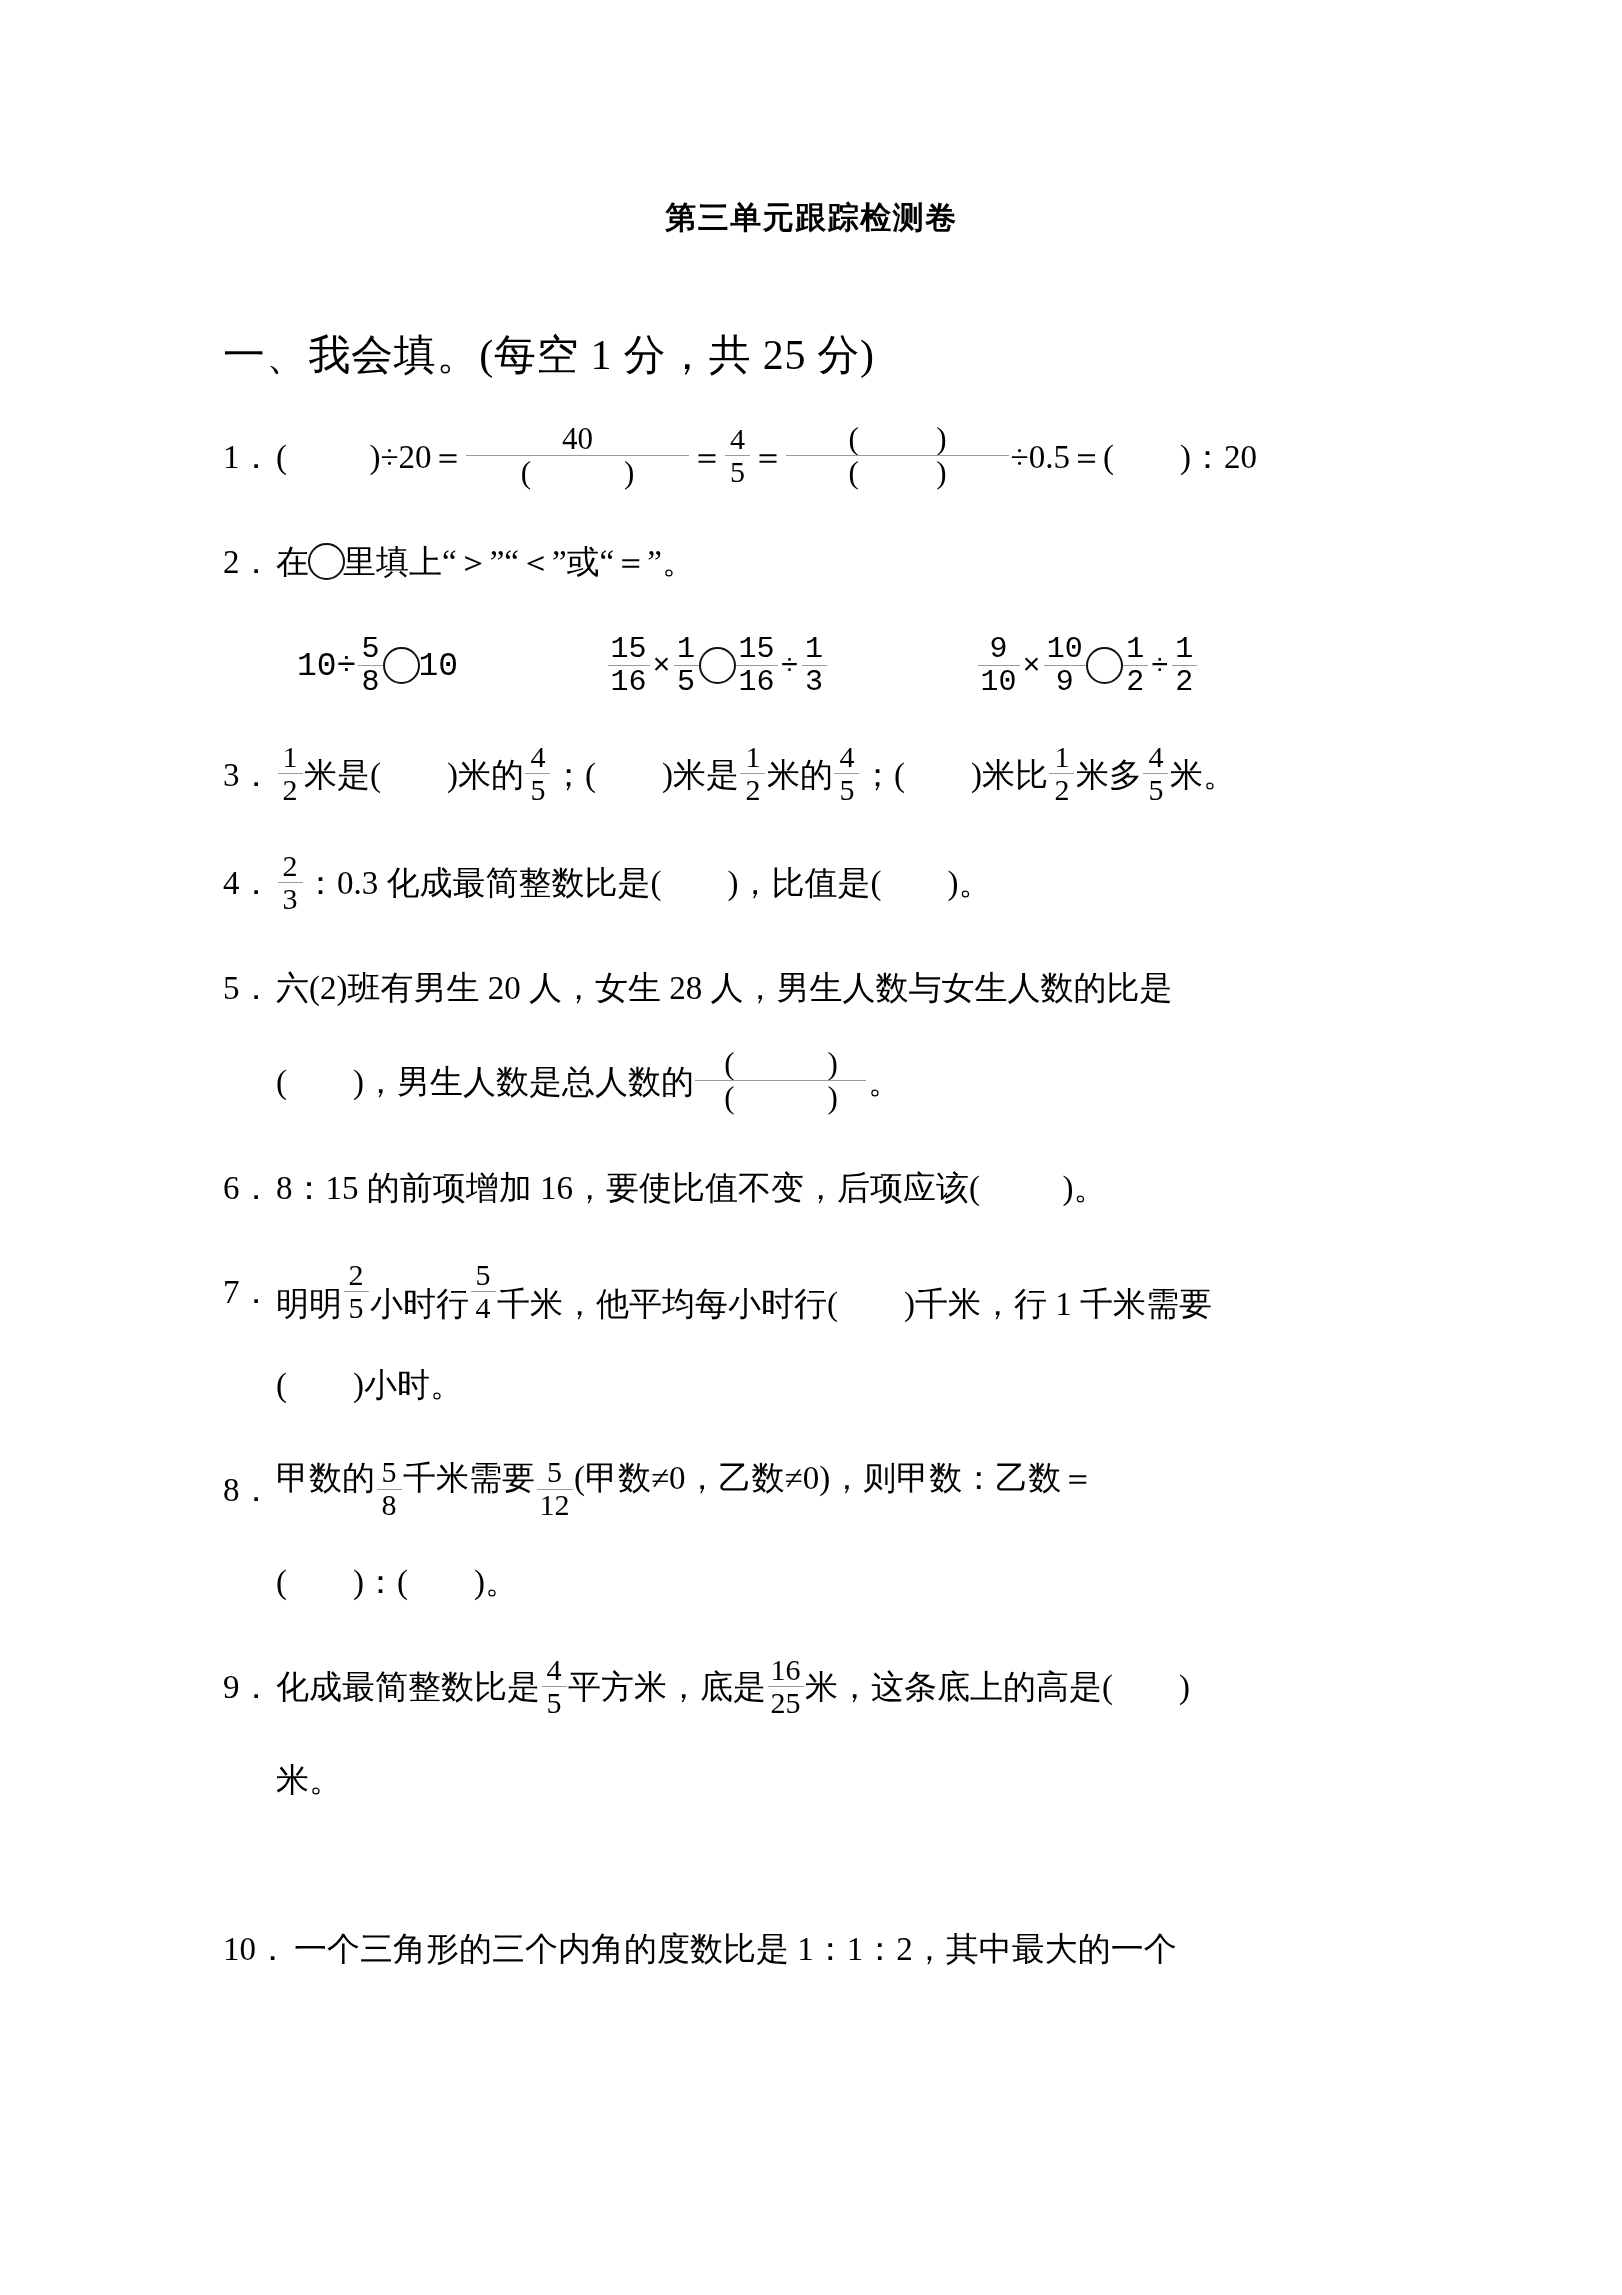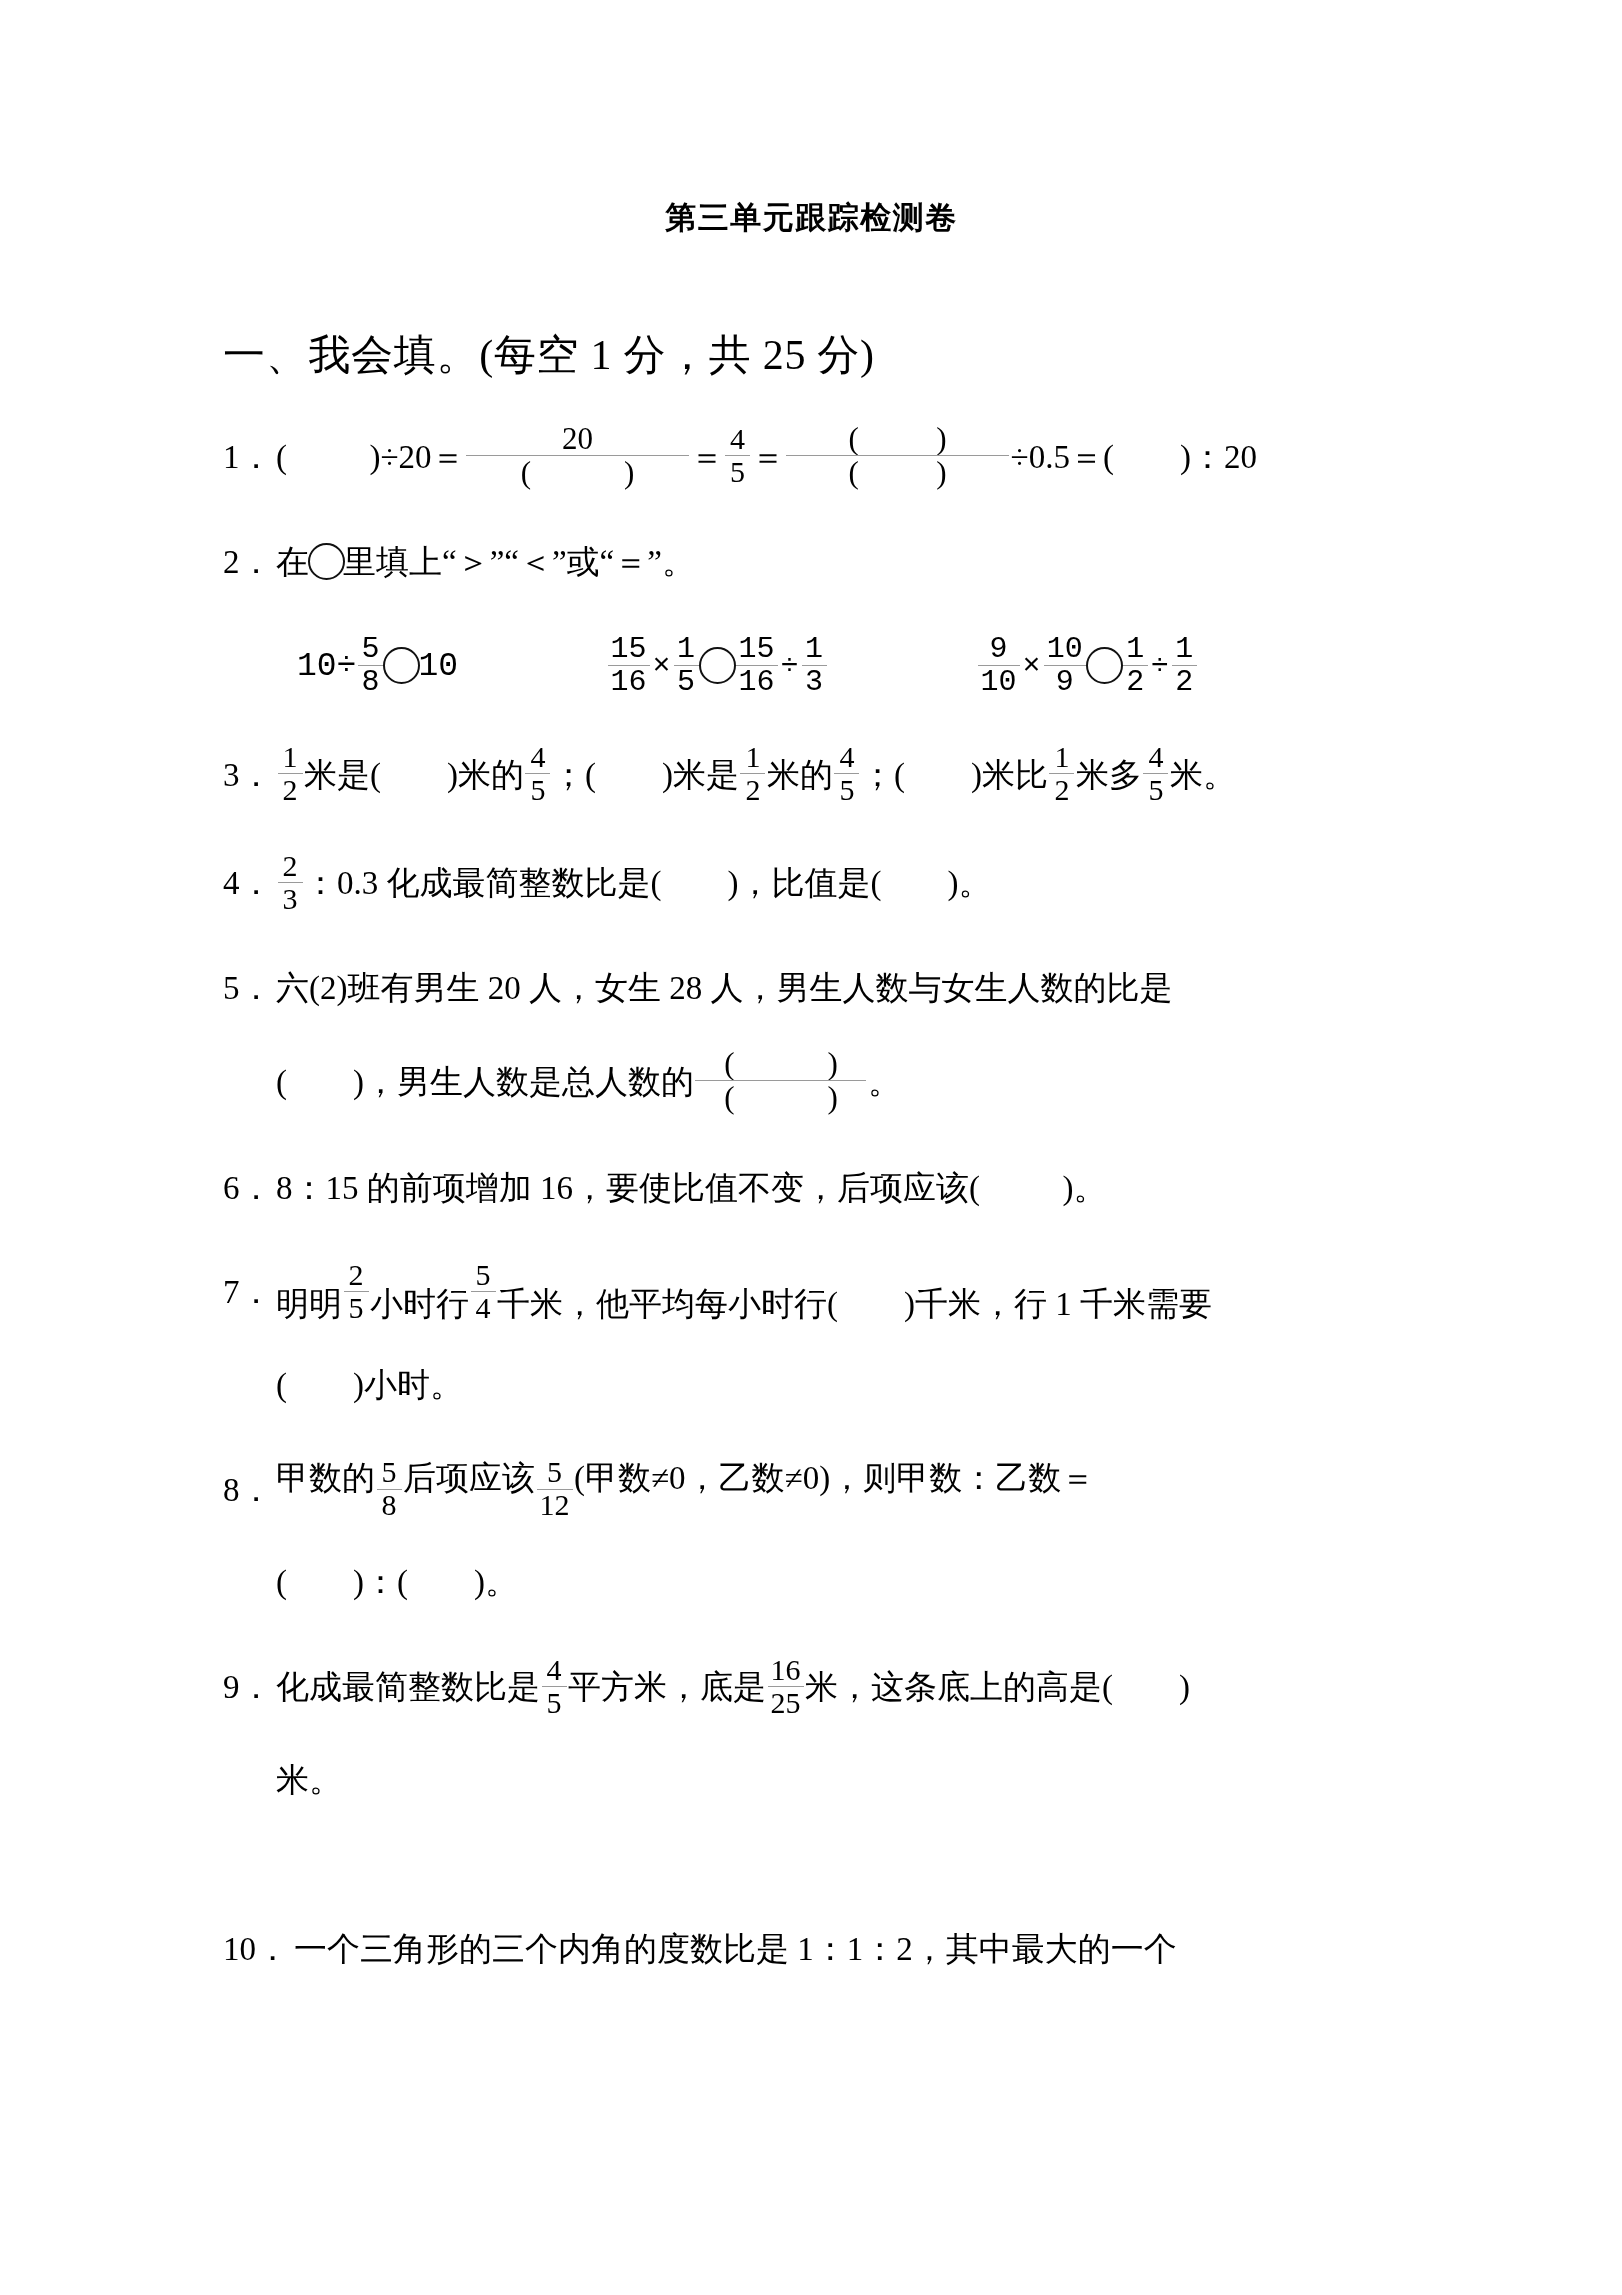--- a/index.html
+++ b/index.html
@@ -144,21 +144,21 @@
 
   <div class="doc-title">第三单元跟踪检测卷</div>
 
   <div class="section-head">一、我会填。(每空 1 分，共 25 分)</div>
 
   <div class="q">
     <div class="q-line">
       <span class="q-num">1．</span>
       <span class="txt">(          )÷20＝</span>
       <span class="frac blank xwide">
-        <span class="num">20</span>
+        <span class="num">40</span>
         <span class="bar"></span>
         <span class="den">(            )</span>
       </span>
       <span class="txt">＝</span>
       <span class="frac">
         <span class="num">4</span>
         <span class="bar"></span>
         <span class="den">5</span>
       </span>
       <span class="txt">＝</span>
@@ -357,21 +357,21 @@
   <div class="q">
     <div class="q-line">
       <span class="q-num">8．</span>
       <span class="seg-host" style="display: flex;  font-family: Liberation Serif, serif;">
           <span class="txt">甲数的</span>
           <span class="frac">
             <span class="num">5</span>
             <span class="bar"></span>
             <span class="den">8</span>
           </span>
-          <span class="txt">后项应该</span>
+          <span class="txt">千米需要</span>
           <span class="frac">
             <span class="num">5</span>
             <span class="bar"></span>
             <span class="den">12</span>
           </span>
           <span class="txt">(甲数≠0，乙数≠0)，则甲数：乙数＝</span>
         </span>
     </div>
     <div class="q-line indent">
       <span class="txt">(        )：(        )。</span>

